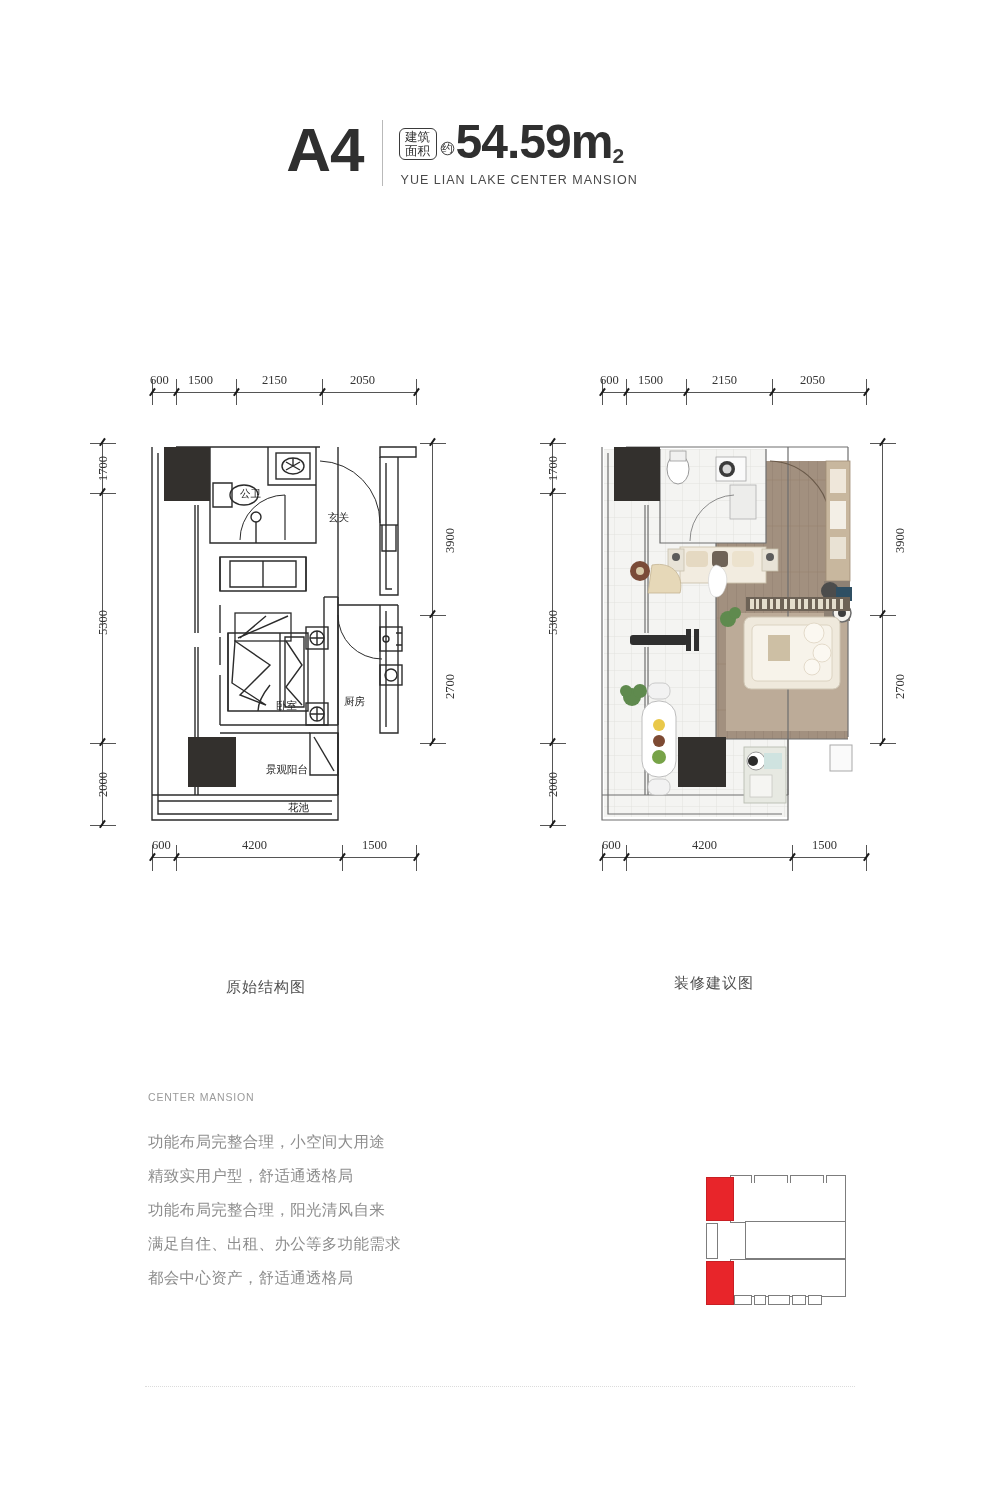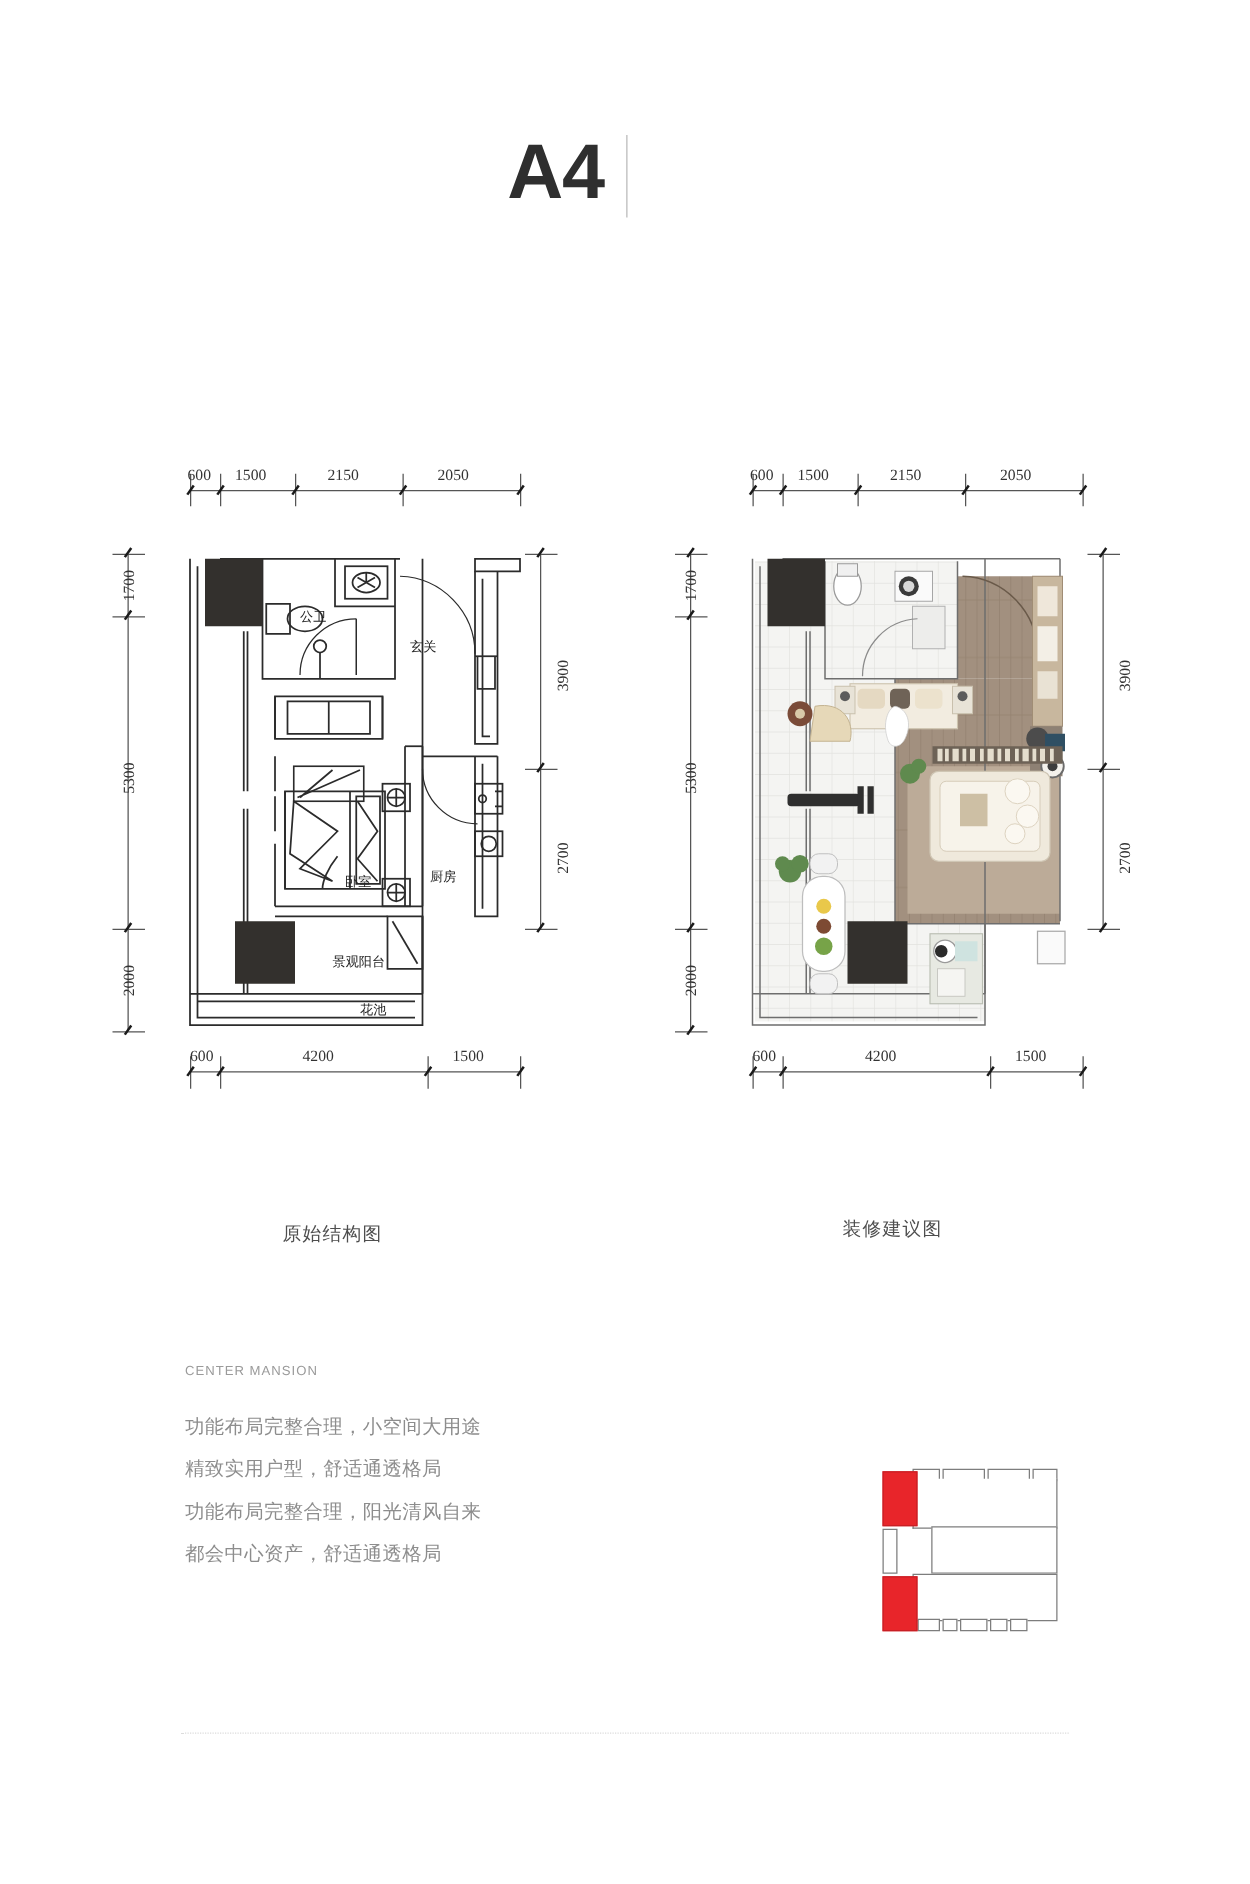--- a/index.html
+++ b/index.html
@@ -2,21 +2,21 @@
 <html><head>
 <meta charset="utf-8">
 <style>
   html,body{margin:0;padding:0;background:#fff;}
   body{
     width:1000px;height:1507px;position:relative;overflow:hidden;
     font-family:"Liberation Sans","DejaVu Sans",sans-serif;
     color:#3b3b3b;
   }
   
-  .header{position:absolute;left:0;top:106px;width:924px;height:100px;}
+  .header{position:absolute;left:0;top:118px;width:924px;height:100px;}
   .hd-inner{display:flex;align-items:flex-start;justify-content:center;}
   .hd-code{font-size:62px;font-weight:700;letter-spacing:-1px;line-height:64px;color:#2f2f2f;
            font-family:"Liberation Sans",sans-serif;}
   .hd-divider{width:1px;height:66px;background:#b9b9b9;margin:2px 16px 0 18px;}
   .hd-right{display:flex;flex-direction:column;}
   .hd-row{display:flex;align-items:flex-end;}
   .hd-badge{
     border:1.6px solid #3a3a3a;border-radius:6px;padding:2px 3px 1px 3px;
     font-size:12.5px;line-height:13.5px;letter-spacing:0px;color:#2f2f2f;
     width:30px;text-align:center;margin-bottom:6px;font-weight:500;
@@ -67,20 +67,33 @@
            border-top:1.5px dotted #dcdcdc;}
   .blk{position:absolute;background:#33302d;}
 </style>
 </head>
 <body>
 
 <div class="header">
   <div class="hd-inner">
     <div class="hd-code">A4</div>
     <div class="hd-divider"></div>
+    <div class="hd-right">
+      <div class="hd-row">
+        <div class="hd-badge">
+          <div>建筑</div>
+          <div>面积</div>
+        </div>
+        <span class="hd-approx">约</span>
+        <span class="hd-area">54.59</span>
+        <span class="hd-area">m</span>
+        <span class="hd-sup">2</span>
+      </div>
+      <div class="hd-sub">YUE LIAN LAKE CENTER MANSION</div>
+    </div>
   </div>
 </div>
 
 <div class="plan plan-left">
 
   <div class="dim-line dim-h" style="left:72px;top:27px;width:264px;"></div>
   <div class="tick" style="left:72px;top:14px;height:26px;"></div>
   <div class="tick" style="left:96px;top:14px;height:26px;"></div>
   <div class="tick" style="left:156px;top:14px;height:26px;"></div>
   <div class="tick" style="left:242px;top:14px;height:26px;"></div>
@@ -440,20 +453,21 @@
 <div class="caption cap-right">装修建议图</div>
 
 <div class="analysis">
   <div class="an-sub">
     <div>CENTER MANSION</div>
   </div>
   <div class="an-list">
     <div class="an-item">功能布局完整合理，小空间大用途</div>
     <div class="an-item">精致实用户型，舒适通透格局</div>
     <div class="an-item">功能布局完整合理，阳光清风自来</div>
+    <div class="an-item">满足自住、出租、办公等多功能需求</div>
     <div class="an-item">都会中心资产，舒适通透格局</div>
   </div>
 </div>
 
 <div class="keyplan">
 
   <div class="kp-box" style="left:40px;top:0px;width:22px;height:10px;"></div>
   <div class="kp-box" style="left:64px;top:0px;width:34px;height:10px;"></div>
   <div class="kp-box" style="left:100px;top:0px;width:34px;height:10px;"></div>
   <div class="kp-box" style="left:136px;top:0px;width:20px;height:10px;"></div>

